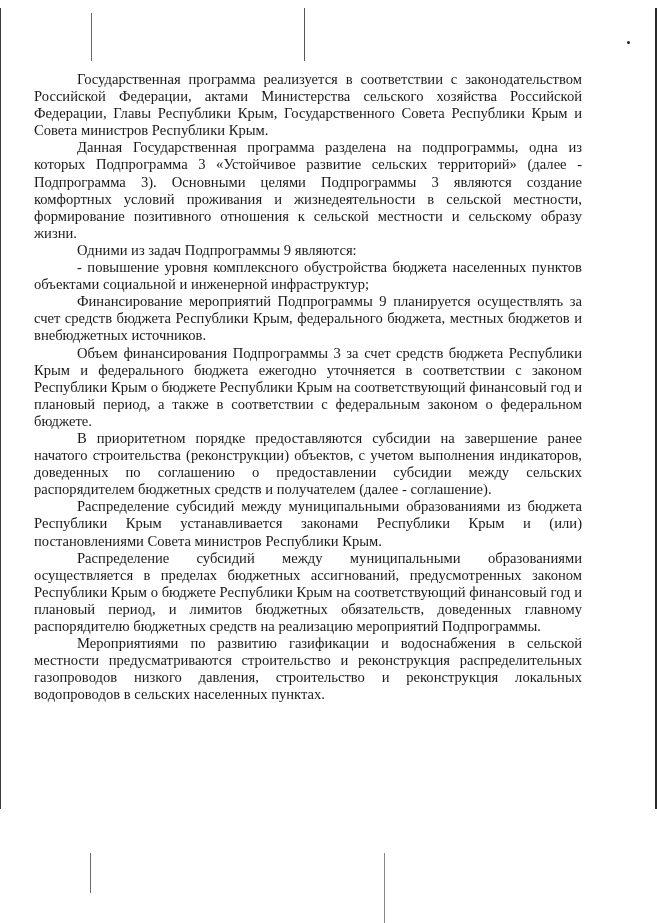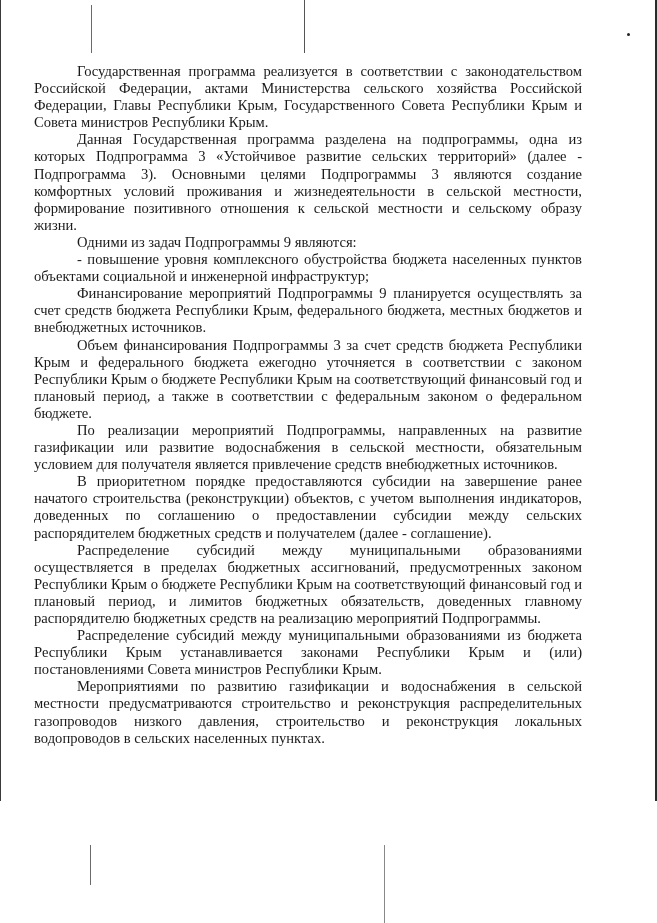--- a/index.html
+++ b/index.html
@@ -9,21 +9,21 @@
     }
     body {
       width: 657px;
       height: 923px;
       position: relative;
       overflow: hidden;
     }
     .page {
       position: absolute;
       left: 0;
-      top: 0;
+      top: 8px;
       width: 657px;
       height: 801px;
       background: #ffffff;
       box-sizing: border-box;
       border-left: 1px solid #3a3a3a;
       border-right: 2px solid #2a2a2a;
     }
     .scanline {
       position: absolute;
       width: 1px;
@@ -67,19 +67,18 @@
   <div class="scanline bot-b"></div>
   <div class="speck" style="left:626px; top:33px;"></div>
 
   <div class="text">
     <p>Государственная программа реализуется в соответствии с законодательством Российской Федерации, актами Министерства сельского хозяйства Российской Федерации, Главы Республики Крым, Государственного Совета Республики Крым и Совета министров Республики Крым.</p>
     <p>Данная Государственная программа разделена на подпрограммы, одна из которых Подпрограмма 3 «Устойчивое развитие сельских территорий» (далее - Подпрограмма 3). Основными целями Подпрограммы 3 являются создание комфортных условий проживания и жизнедеятельности в сельской местности, формирование позитивного отношения к сельской местности и сельскому образу жизни.</p>
     <p>Одними из задач Подпрограммы 9 являются:</p>
     <p>- повышение уровня комплексного обустройства бюджета населенных пунктов объектами социальной и инженерной инфраструктур;</p>
     <p>Финансирование мероприятий Подпрограммы 9 планируется осуществлять за счет средств бюджета Республики Крым, федерального бюджета, местных бюджетов и внебюджетных источников.</p>
     <p>Объем финансирования Подпрограммы 3 за счет средств бюджета Республики Крым и федерального бюджета ежегодно уточняется в соответствии с законом Республики Крым о бюджете Республики Крым на соответствующий финансовый год и плановый период, а также в соответствии с федеральным законом о федеральном бюджете.</p>
-    <p>По реализации мероприятий Подпрограммы, направленных на развитие газификации или развитие водоснабжения в сельской местности, обязательным условием для получателя является привлечение средств внебюджетных источников.</p>
     <p>В приоритетном порядке предоставляются субсидии на завершение ранее начатого строительства (реконструкции) объектов, с учетом выполнения индикаторов, доведенных по соглашению о предоставлении субсидии между сельских распорядителем бюджетных средств и получателем (далее - соглашение).</p>
+    <p>Распределение субсидий между муниципальными образованиями из бюджета Республики Крым устанавливается законами Республики Крым и (или) постановлениями Совета министров Республики Крым.</p>
     <p>Распределение субсидий между муниципальными образованиями осуществляется в пределах бюджетных ассигнований, предусмотренных законом Республики Крым о бюджете Республики Крым на соответствующий финансовый год и плановый период, и лимитов бюджетных обязательств, доведенных главному распорядителю бюджетных средств на реализацию мероприятий Подпрограммы.</p>
-    <p>Распределение субсидий между муниципальными образованиями из бюджета Республики Крым устанавливается законами Республики Крым и (или) постановлениями Совета министров Республики Крым.</p>
     <p>Мероприятиями по развитию газификации и водоснабжения в сельской местности предусматриваются строительство и реконструкция распределительных газопроводов низкого давления, строительство и реконструкция локальных водопроводов в сельских населенных пунктах.</p>
   </div>
 </div>
 
 </body></html>

